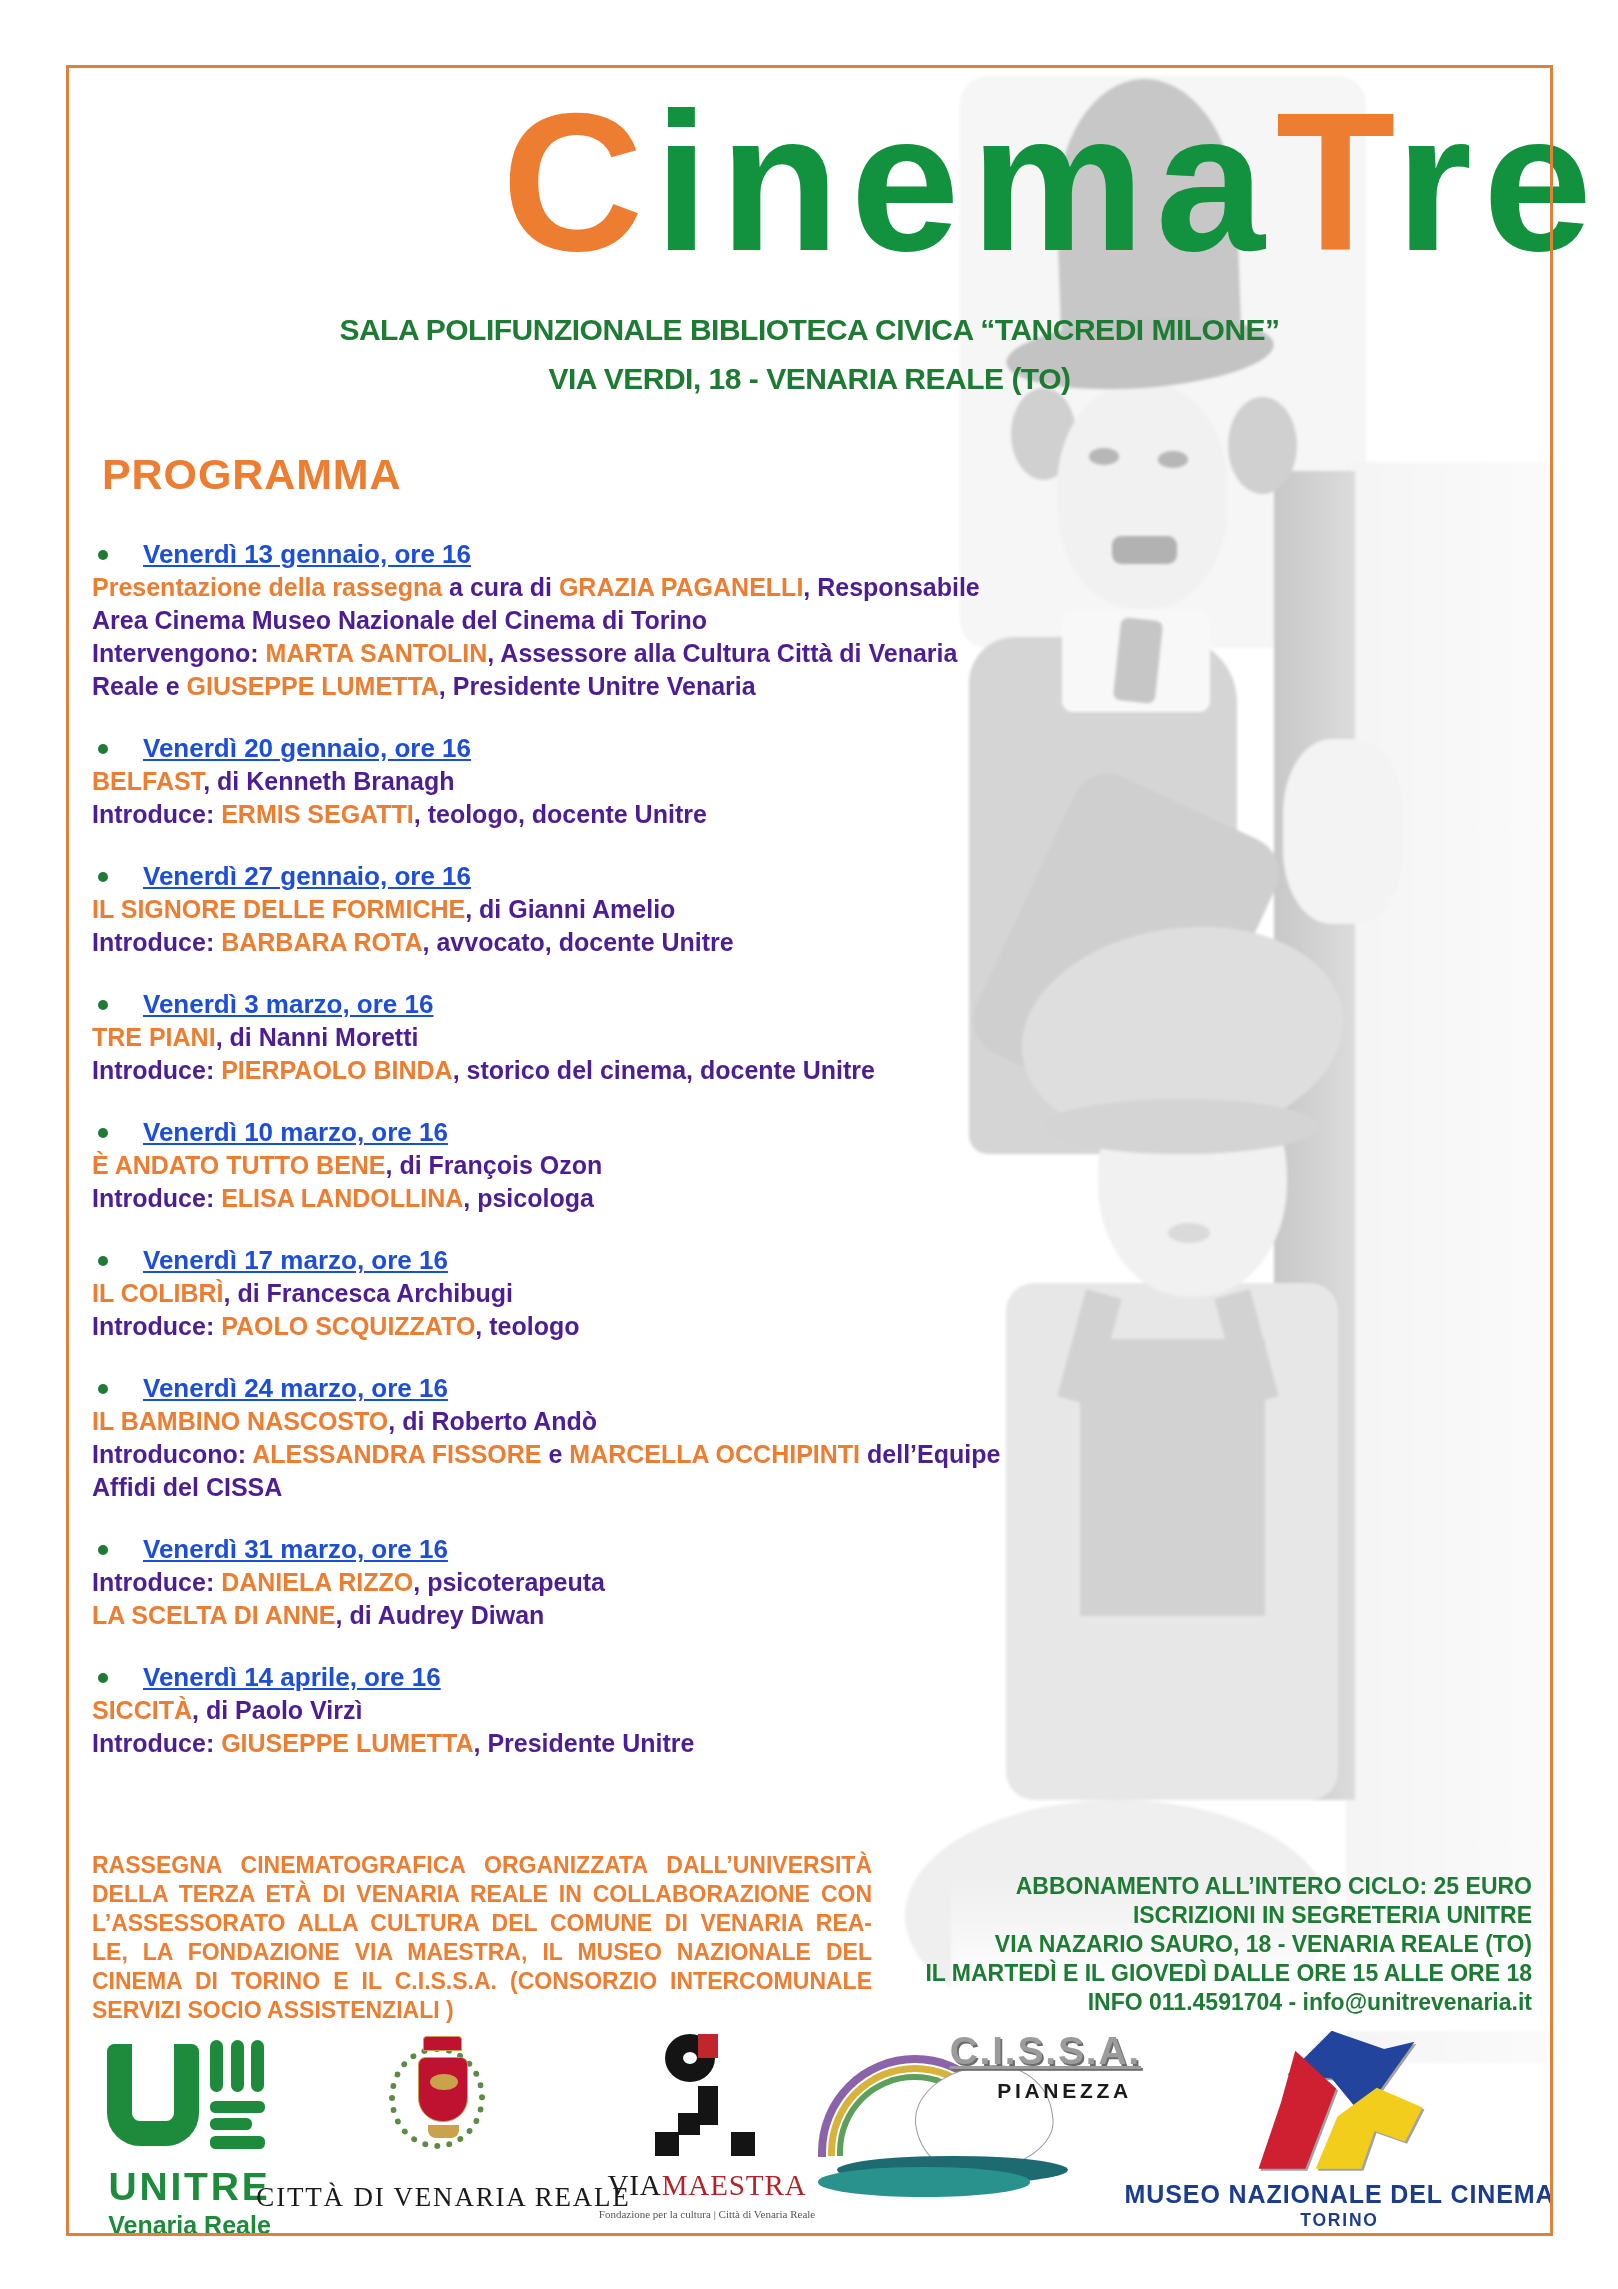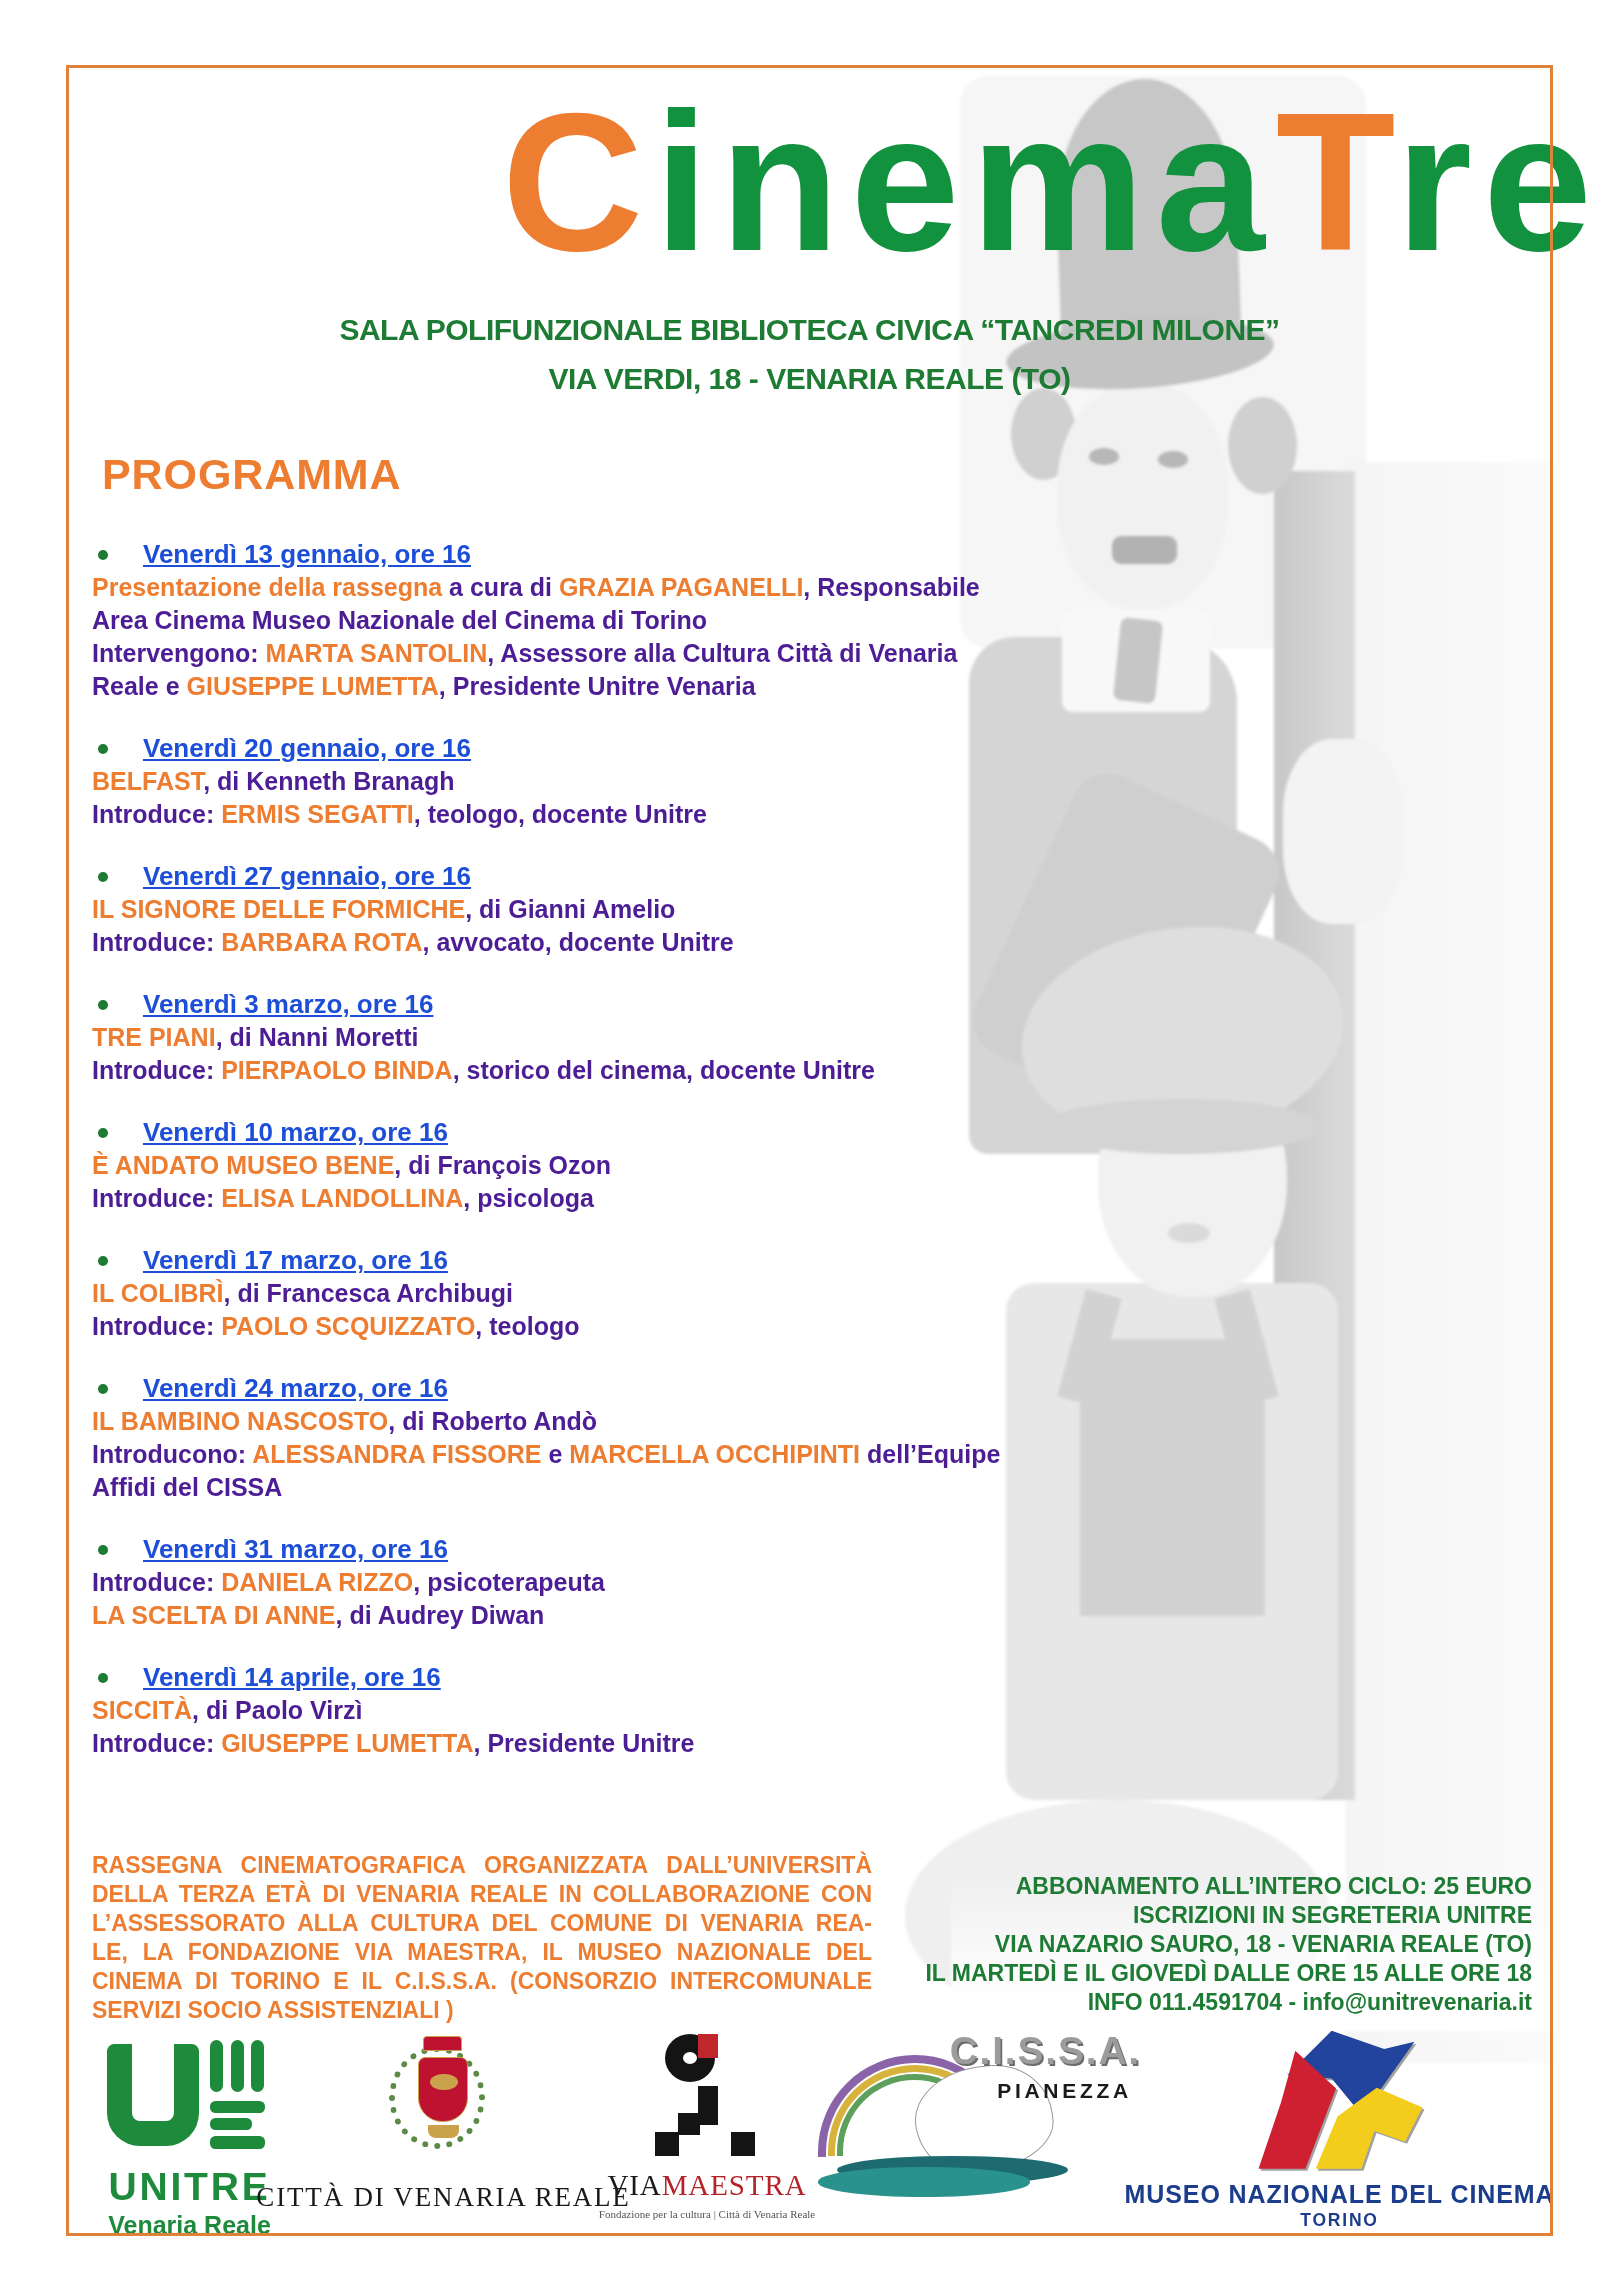--- a/index.html
+++ b/index.html
@@ -104,21 +104,21 @@
   .p-cissa{width:323px;}
   .cs-art{position:relative;width:323px;height:175px;}
   .cs-art div{position:absolute;}
   .cs-rb1{left:0;top:28px;width:194px;height:102px;border:8.3px solid #8a63a8;border-bottom:none;border-radius:97px 97px 0 0;}
   .cs-rb2{left:10px;top:38px;width:174px;height:91px;border:7.4px solid #d8b33c;border-bottom:none;border-radius:87px 87px 0 0;}
   .cs-rb3{left:19.4px;top:47px;width:155px;height:82px;border:6.5px solid #5ca05c;border-bottom:none;border-radius:78px 78px 0 0;}
   .cs-map{left:97px;top:39px;width:138px;height:106px;background:#fff;border:1.8px solid #9a9a9a;
           border-radius:55% 45% 60% 40% / 50% 55% 45% 55%;transform:rotate(-6deg);}
   .cs-teal1{left:18.5px;top:129px;width:231px;height:28px;background:#1d6a70;border-radius:50%;}
   .cs-teal2{left:0px;top:140px;width:212px;height:29.5px;background:#2a928d;border-radius:50%;}
-  .cs-name{right:0;top:1.8px;font-size:39px;color:#9c9c9c;text-shadow:1.8px 1.8px 0 #6b6b6b;letter-spacing:1.8px;}
+  .cs-name{right:0;top:1.8px;font-size:39px;color:#9c9c9c;text-shadow:1.8px 1.8px 0 #6b6b6b;letter-spacing:1.8px;text-decoration:underline;}
   .cs-sub{right:9.2px;top:52px;font-size:21px;color:#1a1a1a;letter-spacing:3.7px;}
   
   .p-mnc{width:397px;}
   .mnc-mark{position:relative;width:166px;height:138px;margin-top:3.7px;filter:drop-shadow(2.8px 2.8px 0 rgba(130,130,130,.75));}
   .mnc-mark div{position:absolute;}
   .mnc-blue{left:20px;top:0;width:138px;height:92px;background:#23449C;clip-path:polygon(8% 48%,40% 0,78% 20%,100% 12%,62% 92%,40% 52%);}
   .mnc-red{left:0;top:20px;width:102px;height:118px;background:#CE2030;clip-path:polygon(38% 0,78% 32%,48% 100%,2% 100%,24% 44%);}
   .mnc-yellow{left:57px;top:48px;width:109px;height:90px;background:#F3CD1C;clip-path:polygon(2% 100%,22% 42%,58% 10%,100% 32%,84% 70%,56% 58%,44% 100%);}
   .mnc-name{color:#1C3C8C;font-size:25px;letter-spacing:0.9px;margin-top:11px;white-space:nowrap;}
   .mnc-sub{color:#1C3C8C;font-size:17.5px;letter-spacing:1.8px;margin-top:1.8px;}
@@ -189,21 +189,21 @@
         <div class="event-line"><span class="seg-o">IL SIGNORE DELLE FORMICHE</span><span class="seg-g">, di Gianni Amelio</span></div>
         <div class="event-line"><span class="seg-g">Introduce: </span><span class="seg-o">BARBARA ROTA</span><span class="seg-g">, avvocato, docente Unitre</span></div>
       </div>
       <div class="event">
         <div class="date-line"><span class="bullet"></span><span>Venerdì 3 marzo, ore 16</span></div>
         <div class="event-line"><span class="seg-o">TRE PIANI</span><span class="seg-g">, di Nanni Moretti</span></div>
         <div class="event-line"><span class="seg-g">Introduce: </span><span class="seg-o">PIERPAOLO BINDA</span><span class="seg-g">, storico del cinema, docente Unitre</span></div>
       </div>
       <div class="event">
         <div class="date-line"><span class="bullet"></span><span>Venerdì 10 marzo, ore 16</span></div>
-        <div class="event-line"><span class="seg-o">È ANDATO MUSEO BENE</span><span class="seg-g">, di François Ozon</span></div>
+        <div class="event-line"><span class="seg-o">È ANDATO TUTTO BENE</span><span class="seg-g">, di François Ozon</span></div>
         <div class="event-line"><span class="seg-g">Introduce: </span><span class="seg-o">ELISA LANDOLLINA</span><span class="seg-g">, psicologa</span></div>
       </div>
       <div class="event">
         <div class="date-line"><span class="bullet"></span><span>Venerdì 17 marzo, ore 16</span></div>
         <div class="event-line"><span class="seg-o">IL COLIBRÌ</span><span class="seg-g">, di Francesca Archibugi</span></div>
         <div class="event-line"><span class="seg-g">Introduce: </span><span class="seg-o">PAOLO SCQUIZZATO</span><span class="seg-g">, teologo</span></div>
       </div>
       <div class="event">
         <div class="date-line"><span class="bullet"></span><span>Venerdì 24 marzo, ore 16</span></div>
         <div class="event-line"><span class="seg-o">IL BAMBINO NASCOSTO</span><span class="seg-g">, di Roberto Andò</span></div>

